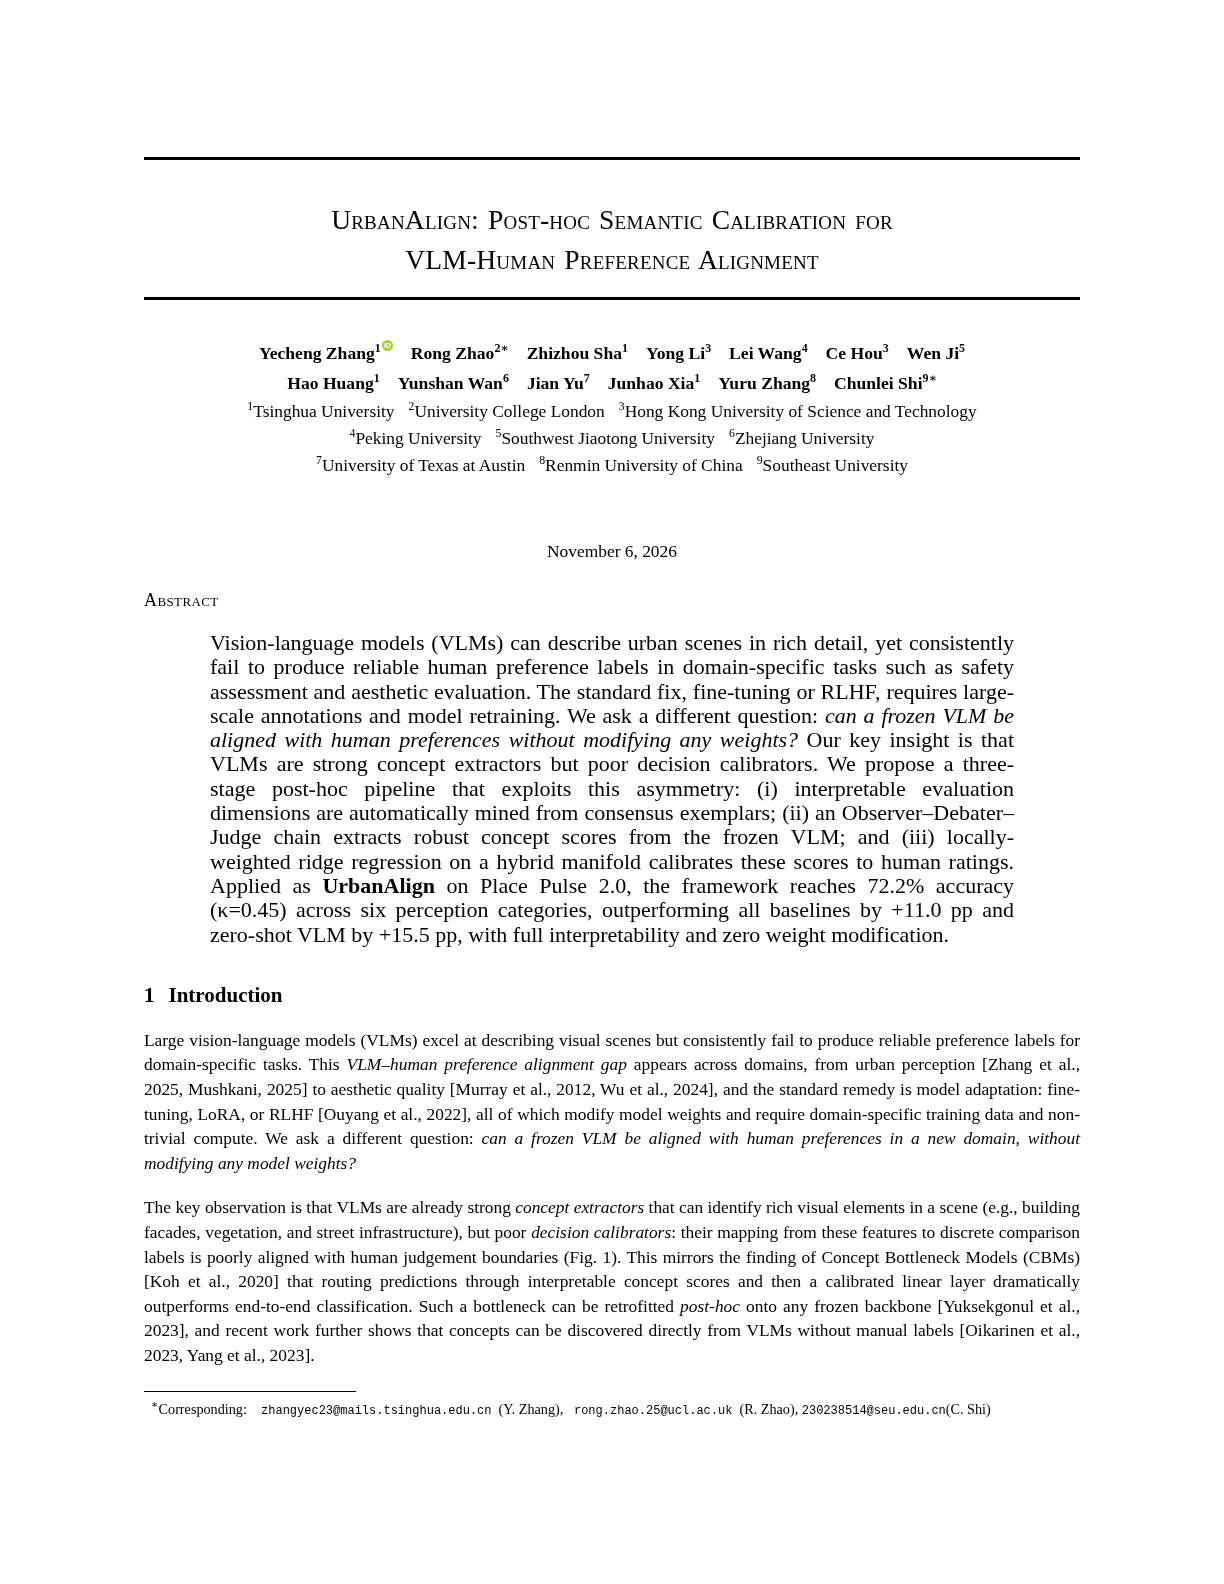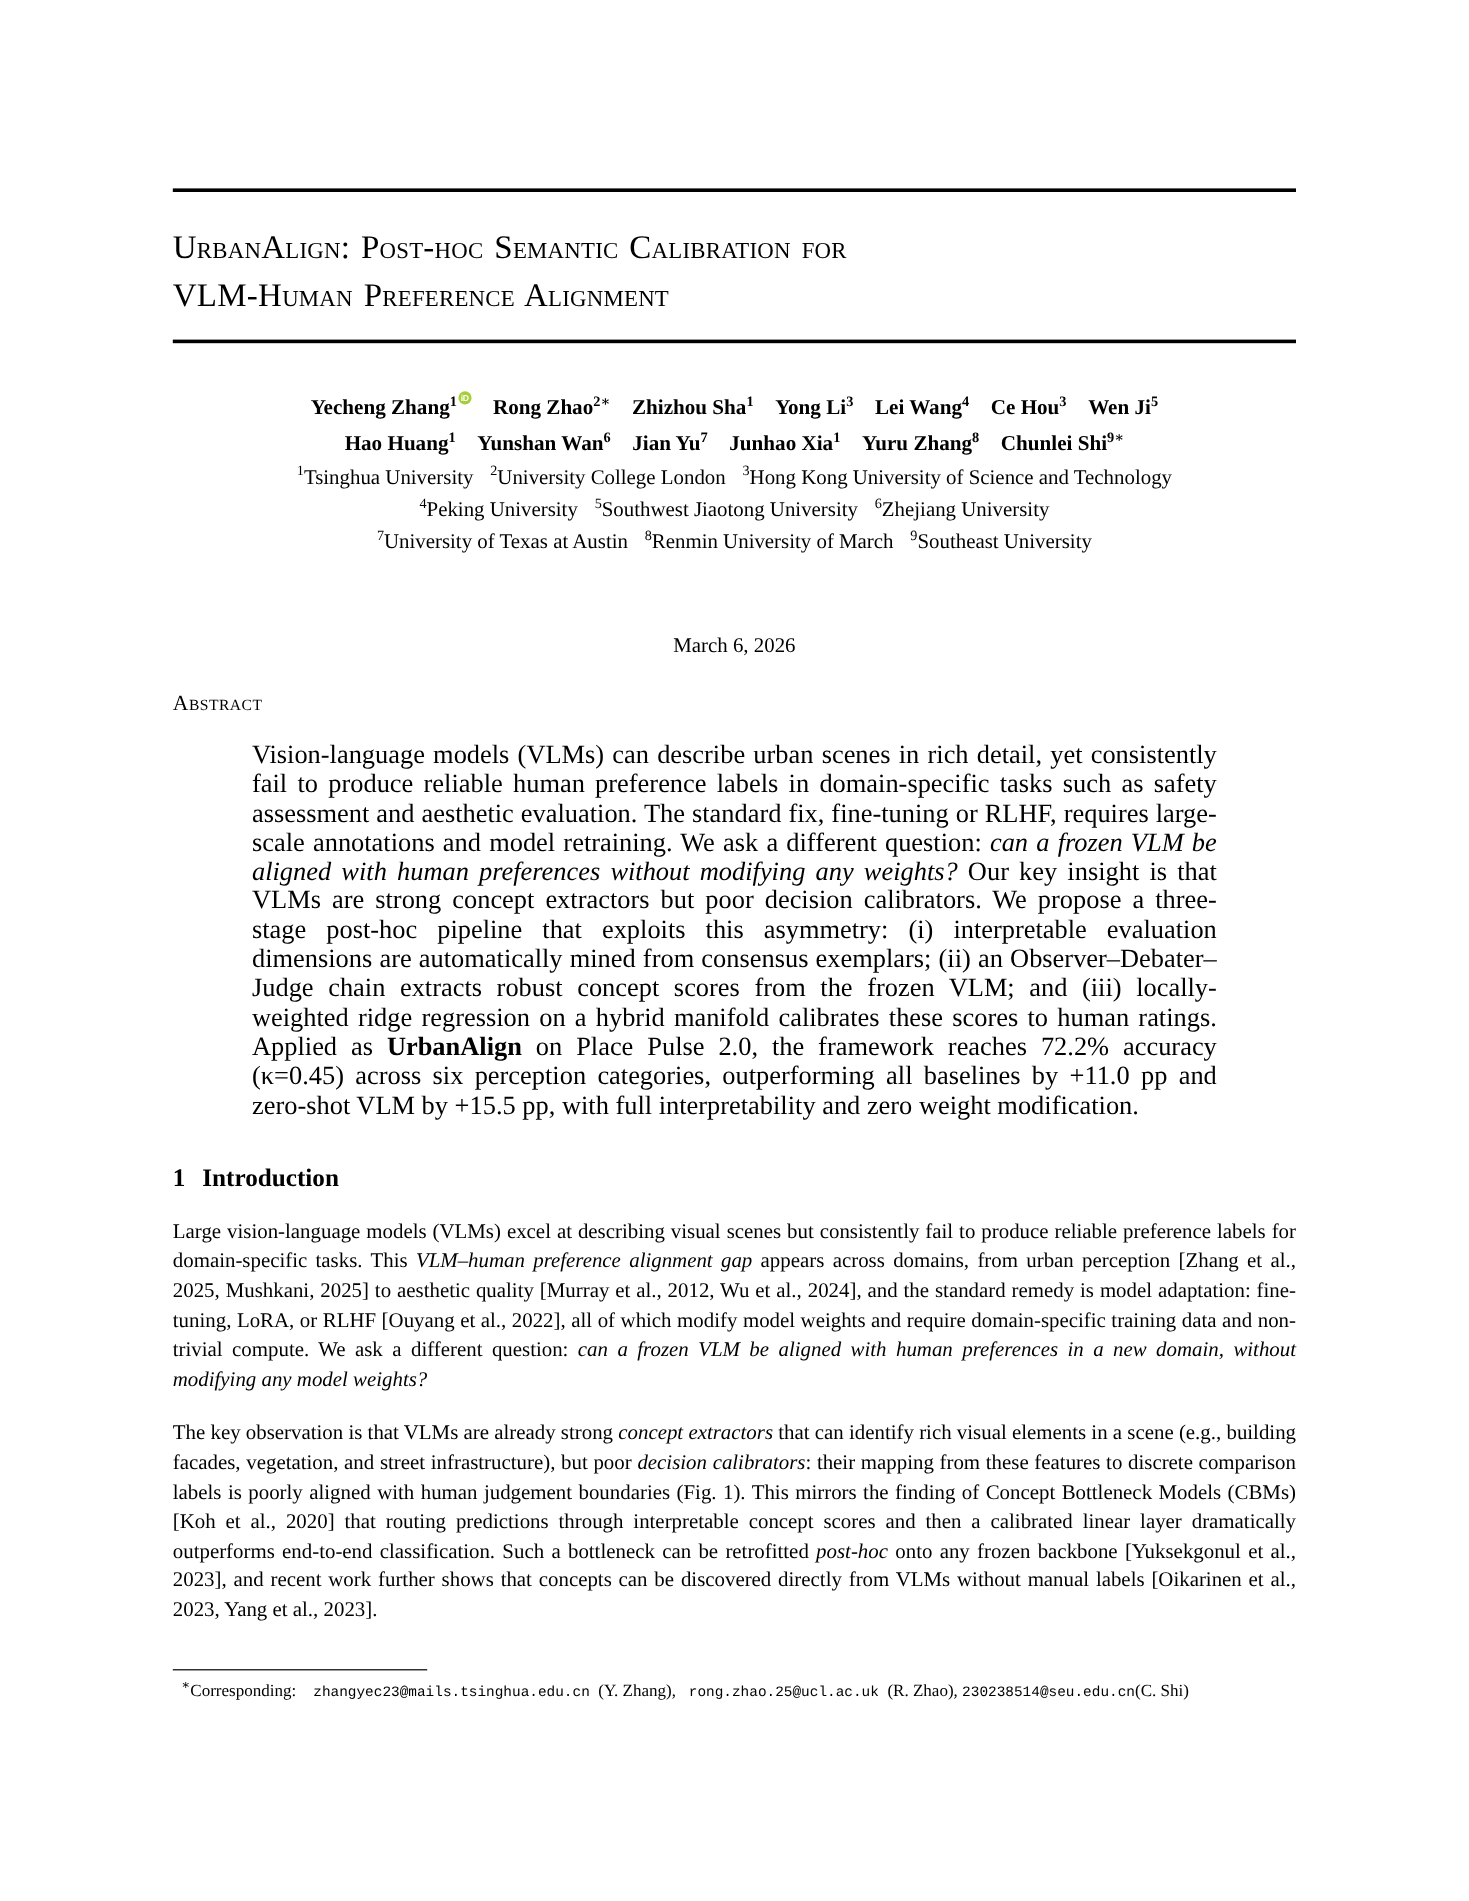--- a/index.html
+++ b/index.html
@@ -28,25 +28,26 @@
     width: 100%;
     height: 0;
     border-top: 3px solid #000;
     margin: 0;
   }
   #title-rule-top { margin-top: 157px; }
   #title-rule-bottom { margin-top: 17px; }
 
   
   .title {
+    text-align: center;
     font-size: 27.5px;
     line-height: 40px;
     font-variant: small-caps;
     letter-spacing: 0.2px;
-    margin-top: 26px;
+    margin-top: 40px;
     font-weight: normal;
     word-spacing: 2px;
   }
 
   
   .preprint {
     text-align: center;
     font-size: 17px;
     font-variant: small-caps;
     letter-spacing: 0.4px;
@@ -209,25 +210,25 @@
   </div>
 
   <div class="affils">
     <div>
       <span class="aff"><sup>1</sup><span>Tsinghua University</span></span><span class="aff"><sup>2</sup><span>University College London</span></span><span class="aff"><sup>3</sup><span>Hong Kong University of Science and Technology</span></span>
     </div>
     <div>
       <span class="aff"><sup>4</sup><span>Peking University</span></span><span class="aff"><sup>5</sup><span>Southwest Jiaotong University</span></span><span class="aff"><sup>6</sup><span>Zhejiang University</span></span>
     </div>
     <div>
-      <span class="aff"><sup>7</sup><span>University of Texas at Austin</span></span><span class="aff"><sup>8</sup><span>Renmin University of March</span></span><span class="aff"><sup>9</sup><span>Southeast University</span></span>
+      <span class="aff"><sup>7</sup><span>University of Texas at Austin</span></span><span class="aff"><sup>8</sup><span>Renmin University of China</span></span><span class="aff"><sup>9</sup><span>Southeast University</span></span>
     </div>
   </div>
 
-  <div class="pdate">March 6, 2026</div>
+  <div class="pdate">November 6, 2026</div>
 
   <div class="abstract-head">Abstract</div>
 
   <div class="abstract-body"><span>Vision-language models (VLMs) can describe urban scenes in rich detail, yet consistently fail to produce reliable human preference labels in domain-specific tasks such as safety assessment and aesthetic evaluation. The standard fix, fine-tuning or RLHF, requires large-scale annotations and model retraining. We ask a different question: </span><i>can a frozen VLM be aligned with human preferences without modifying any weights?</i><span> Our key insight is that VLMs are strong concept extractors but poor decision calibrators. We propose a three-stage post-hoc pipeline that exploits this asymmetry: (i) interpretable evaluation dimensions are automatically mined from consensus exemplars; (ii) an Observer–Debater–Judge chain extracts robust concept scores from the frozen VLM; and (iii) locally-weighted ridge regression on a hybrid manifold calibrates these scores to human ratings. Applied as </span><b>UrbanAlign</b><span> on Place Pulse 2.0, the framework reaches 72.2% accuracy (κ=0.45) across six perception categories, outperforming all baselines by +11.0 pp and zero-shot VLM by +15.5 pp, with full interpretability and zero weight modification.</span></div>
 
 
   <div class="section-head"><span class="num">1</span><span>Introduction</span></div>
 
   <div class="para"><span>Large vision-language models (VLMs) excel at describing visual scenes but consistently fail to produce reliable preference labels for domain-specific tasks. This </span><i>VLM–human preference alignment gap</i><span> appears across domains, from urban perception [Zhang et al., 2025, Mushkani, 2025] to aesthetic quality [Murray et al., 2012, Wu et al., 2024], and the standard remedy is model adaptation: fine-tuning, LoRA, or RLHF [Ouyang et al., 2022], all of which modify model weights and require domain-specific training data and non-trivial compute. We ask a different question: </span><i>can a frozen VLM be aligned with human preferences in a new domain, without modifying any model weights?</i></div>
 

